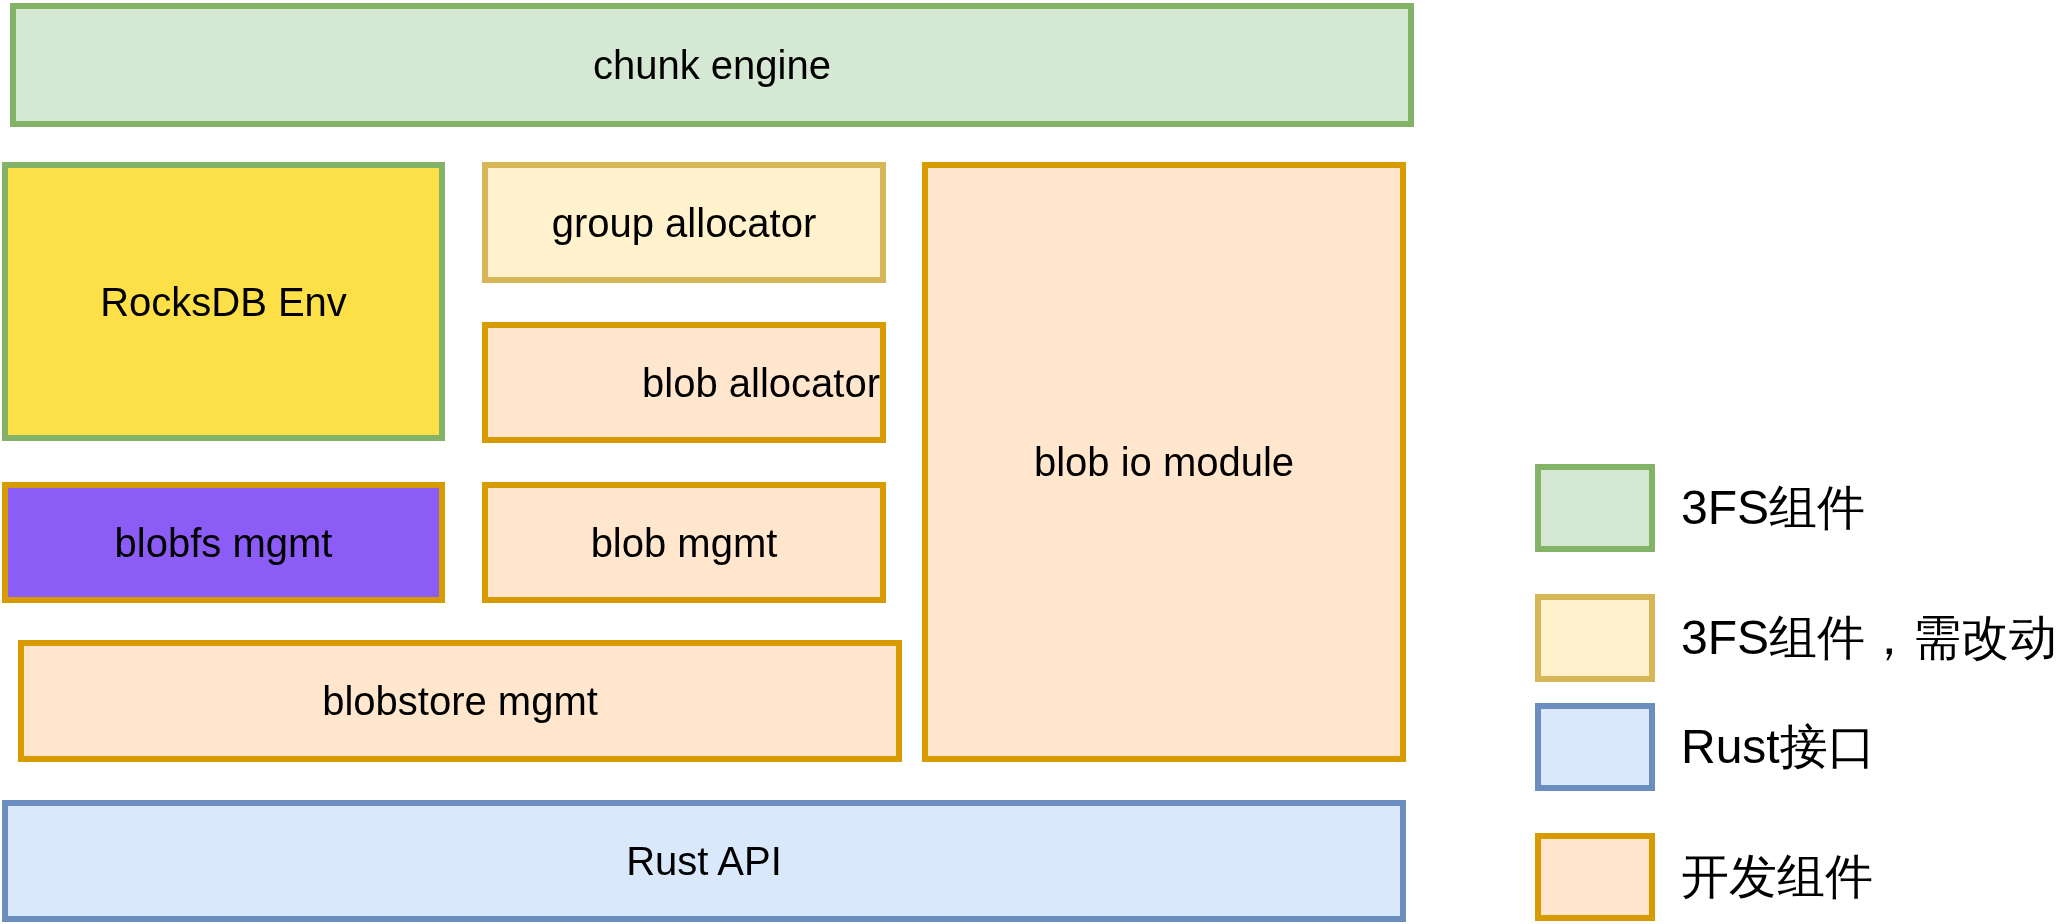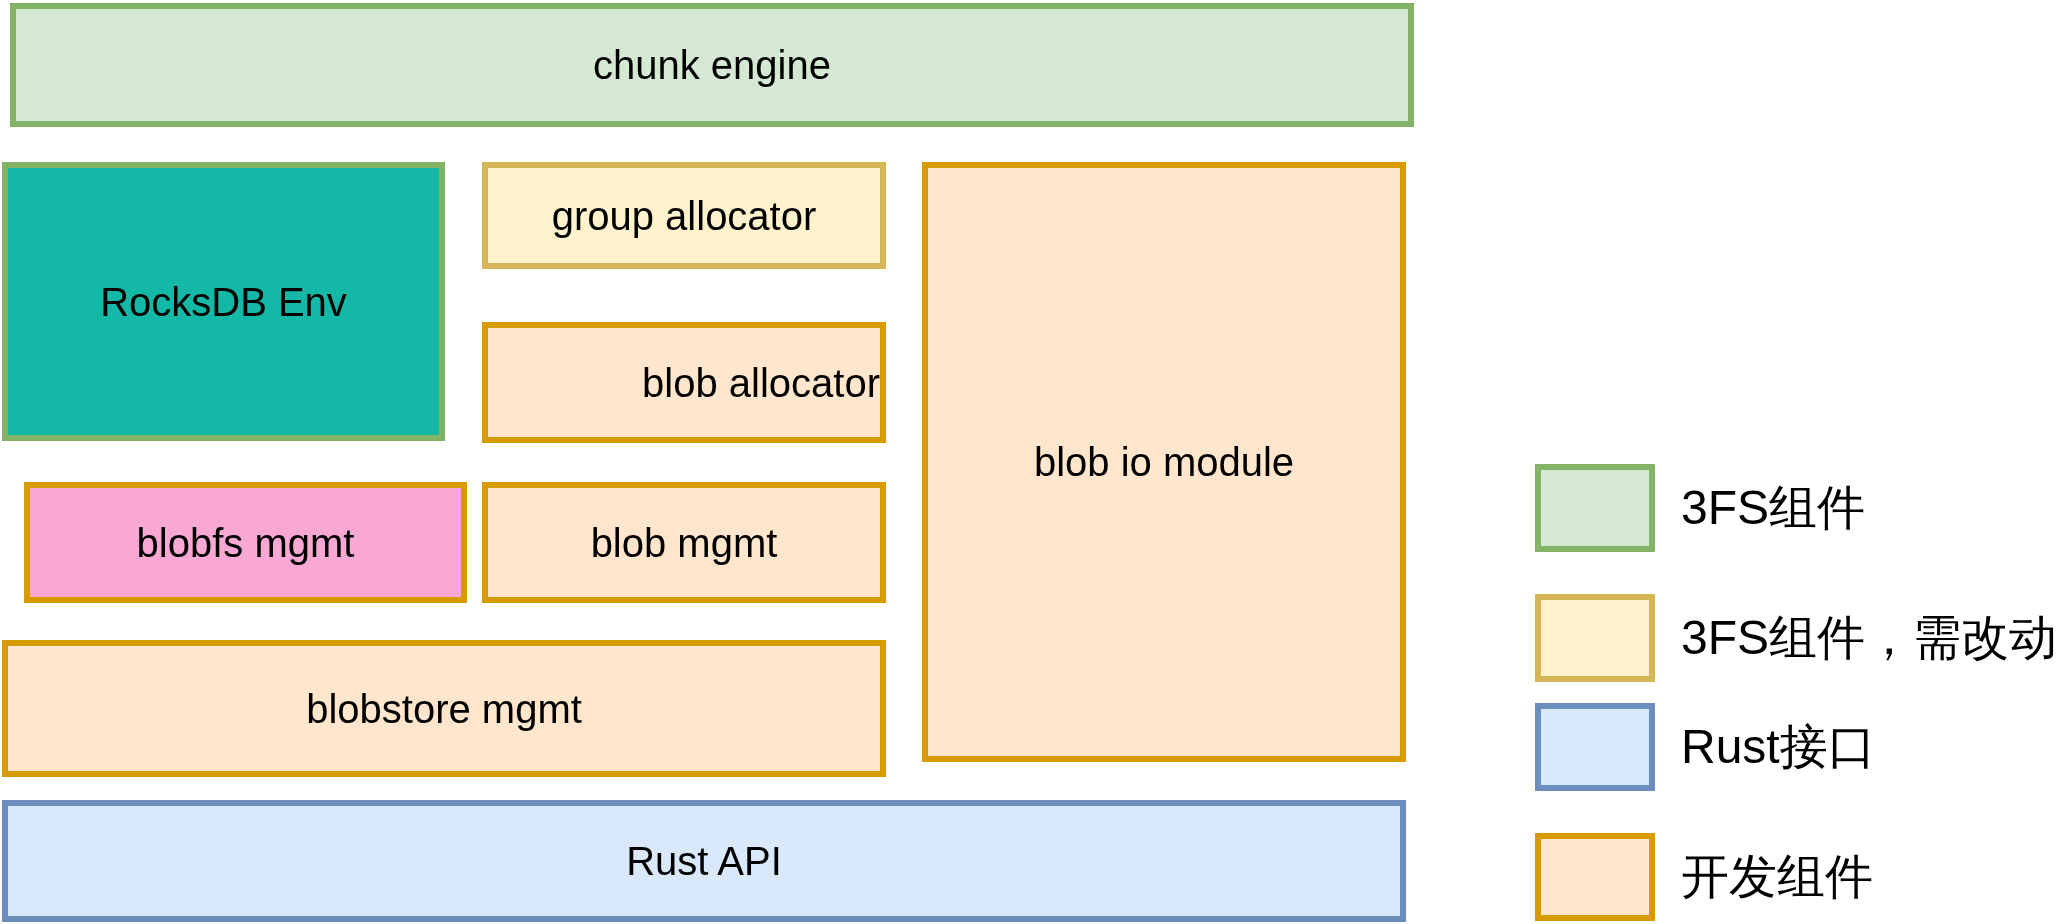--- a/index.html
+++ b/index.html
@@ -23,26 +23,26 @@
     align-items: center;
     justify-content: center;
     font-size: 40px;
     color: #000000;
     text-align: center;
     line-height: 1.2;
   }
   
   .chunk-engine    { left: 2px;   top: 3px;   width: 1404px; height: 124px; margin-left: 8px; }
   .rocksdb-env     { left: 2px;   top: 162px; width: 443px;  height: 279px; }
-  .group-allocator { left: 482px; top: 162px; width: 404px;  height: 107px; }
+  .group-allocator { left: 482px; top: 162px; width: 404px;  height: 121px; }
   .blob-allocator  { left: 482px; top: 322px; width: 404px;  height: 121px; }
   .blob-io-module  { left: 922px; top: 162px; width: 484px;  height: 600px; }
   .blobfs-mgmt     { left: 2px;   top: 482px; width: 443px;  height: 121px; }
   .blob-mgmt       { left: 482px; top: 482px; width: 404px;  height: 121px; }
-  .blobstore-mgmt  { left: 2px;   top: 640px; width: 884px;  height: 137px; }
+  .blobstore-mgmt  { left: 18px;   top: 640px; width: 884px;  height: 122px; }
   .rust-api        { left: 2px;   top: 800px; width: 1404px; height: 122px; }
 
   
   .legend {
     position: absolute;
     left: 1522px;
     top: 464px;
     width: 540px;
     height: 460px;
   }
@@ -73,37 +73,37 @@
 </style>
 </head>
 <body>
 
 <div class="canvas">
 
   <div class="box chunk-engine" style="background-color: rgb(213, 232, 212); border-color: rgb(130, 179, 102);">
     <span>chunk engine</span>
   </div>
 
-  <div class="box rocksdb-env" style="background-color: #14b8a6; border-color: rgb(130, 179, 102);">
+  <div class="box rocksdb-env" style="background-color: #fde047; border-color: rgb(130, 179, 102);">
     <span>RocksDB Env</span>
   </div>
 
   <div class="box group-allocator" style="background-color: rgb(255, 242, 204); border-color: rgb(214, 182, 86);">
     <span>group allocator</span>
   </div>
 
   <div class="box blob-allocator" style="background-color: rgb(255, 230, 204); border-color: rgb(215, 155, 0); justify-content: flex-end;">
     <span>blob allocator</span>
   </div>
 
   <div class="box blob-io-module" style="background-color: rgb(255, 230, 204); border-color: rgb(215, 155, 0);">
     <span>blob io module</span>
   </div>
 
-  <div class="box blobfs-mgmt" style="background-color: #f9a8d4; border-color: rgb(215, 155, 0); margin-left: 22px;">
+  <div class="box blobfs-mgmt" style="background-color: #8b5cf6; border-color: rgb(215, 155, 0);">
     <span>blobfs mgmt</span>
   </div>
 
   <div class="box blob-mgmt" style="background-color: rgb(255, 230, 204); border-color: rgb(215, 155, 0);">
     <span>blob mgmt</span>
   </div>
 
   <div class="box blobstore-mgmt" style="background-color: rgb(255, 230, 204); border-color: rgb(215, 155, 0);">
     <span>blobstore mgmt</span>
   </div>

